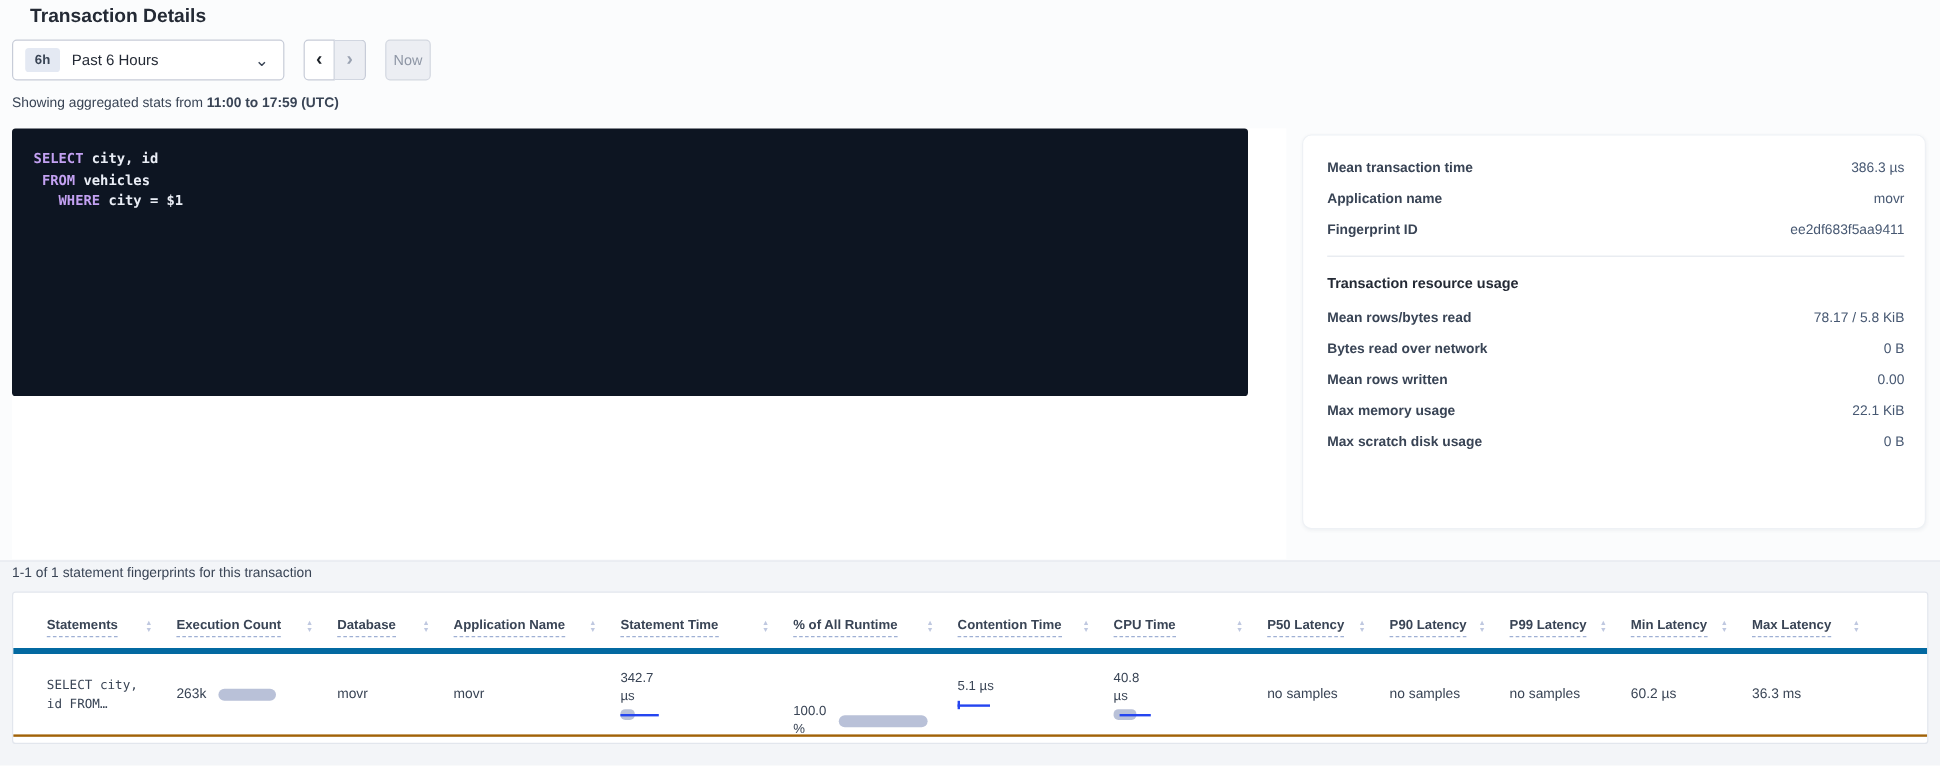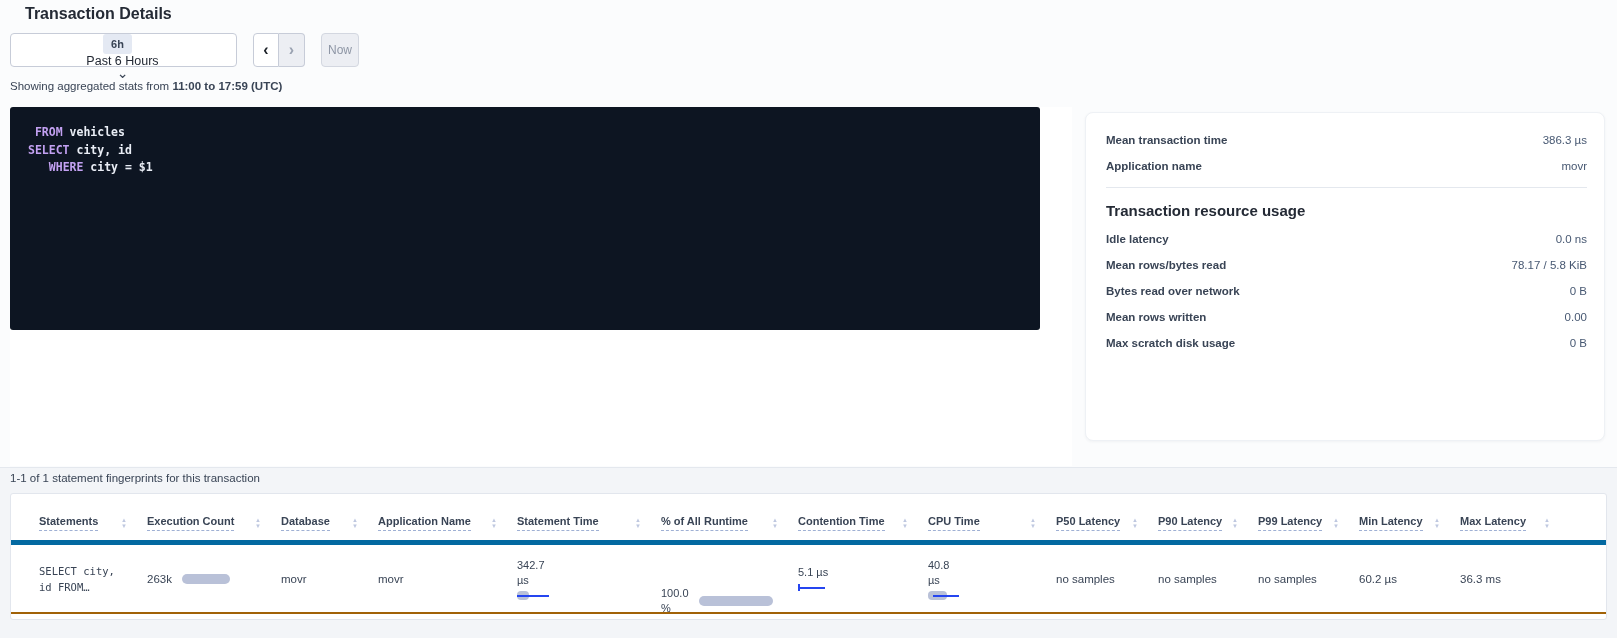--- a/index.html
+++ b/index.html
@@ -8,21 +8,21 @@
     font-family: "Liberation Sans", sans-serif;
     background: #fbfcfd;
     color: #394455;
     position: relative;
     overflow: hidden;
   }
   .page-title { position:absolute; left:10px; top:5px; font-size:16px; font-weight:bold; color:#242a35;margin-left:15px; }
 
   .picker-row { position:absolute; left:10px; top:33px; display:flex; gap:16px; align-items:center; }
   .range-select { width:227px; height:34px; background:#fff; border:1px solid #c7ccd8; border-radius:4px;
-    display:flex; align-items:center; padding:0 12px 0 10px; cursor:pointer;flex-direction:column; }
+    display:flex; align-items:center; padding:0 12px 0 10px; cursor:pointer; }
   .range-badge { background:#e4e9f3; color:#394455; font-size:11px; font-weight:bold; padding:4px 8px; border-radius:3px; margin-right:10px; }
   .range-label { font-size:12.5px; color:#242a35; flex:1; }
   .range-chevron { color:#394455; font-size:14px; line-height:10px; }
 
   .arrow-group { display:flex; }
   .arrow-btn { width:26px; height:34px; border:1px solid #c7ccd8; background:#fff; display:flex;
     align-items:center; justify-content:center; font-size:16px; font-weight:bold; color:#1b2027; cursor:pointer; }
   .arrow-btn.prev { border-radius:4px 0 0 4px; }
   .arrow-btn.next { border-radius:0 4px 4px 0; border-left:none; background:#eceef3; color:#9aa2b1; }
   .now-btn { width:38px; height:34px; border:1px solid #d3d7e0; background:#eceef3; border-radius:4px;
@@ -37,21 +37,21 @@
     color:#e9edf5; white-space:pre; font-weight:bold; }
   .sql-kw { color:#c3a1f2; }
 
   .summary-card { position:absolute; left:1085px; top:112px; width:520px; height:329px; background:#fff;
     border:1px solid #eef1f5; border-radius:8px; box-shadow:0 1px 3px rgba(40,50,70,0.05);
     padding:14px 17px 0 20px; }
   .summary-row { height:26px; display:flex; align-items:center; justify-content:space-between; }
   .summary-label { font-size:11.5px; font-weight:bold; color:#394455; }
   .summary-value { font-size:11.5px; color:#475872; }
   .summary-divider { border-top:1px solid #e4e8ee; margin:8px 0 6px; }
-  .summary-section-title { font-size:15px; font-weight:bold; color:#242a35; height:32px; display:flex; align-items:center; }
+  .summary-section-title { font-size:12px; font-weight:bold; color:#242a35; height:32px; display:flex; align-items:center; }
 
   .bottom-section { position:absolute; left:0; top:467px; width:1617px; height:171px; background:#f3f5f8;
     border-top:1px solid #e4e8ee; }
   .table-caption { position:absolute; left:10px; top:4px; font-size:11.5px; color:#394455; }
   .table-card { position:absolute; left:10px; top:25px; width:1597px; height:127px; background:#fff;
     border:1px solid #e2e6ed; border-radius:3px; overflow:hidden; }
 
   .t-header { display:flex; height:51px; align-items:flex-end; padding-left:28px; border-bottom:5px solid #0369a1; }
   .t-h-cell { display:flex; align-items:center; padding-bottom:9px; cursor:pointer; }
   .t-h-label { font-size:11px; font-weight:bold; color:#394455; border-bottom:1px dashed #9fb0d4; padding-bottom:3px; white-space:nowrap; }
@@ -97,52 +97,56 @@
   </div>
   <button class="now-btn">Now</button>
 </div>
 
 <div class="stats-caption">
   <span>Showing aggregated stats from </span><b>11:00 to 17:59 (UTC)</b>
 </div>
 
 <div class="sql-panel">
   <div class="sql-box">
+    <div class="sql-line"><span></span><span class="sql-kw">SELECT</span><span> city, id</span></div>
     <div class="sql-line"><span> </span><span class="sql-kw">FROM</span><span> vehicles</span></div>
-    <div class="sql-line"><span></span><span class="sql-kw">SELECT</span><span> city, id</span></div>
     <div class="sql-line"><span>   </span><span class="sql-kw">WHERE</span><span> city = $1</span></div>
   </div>
 </div>
 
 <div class="summary-card">
   <div class="summary-row">
     <span class="summary-label">Mean transaction time</span>
     <span class="summary-value">386.3 µs</span>
   </div>
   <div class="summary-row">
     <span class="summary-label">Application name</span>
     <span class="summary-value">movr</span>
   </div>
+  <div class="summary-row">
+    <span class="summary-label">Fingerprint ID</span>
+    <span class="summary-value">ee2df683f5aa9411</span>
+  </div>
   <div class="summary-divider"></div>
   <div class="summary-section-title">Transaction resource usage</div>
   <div class="summary-row">
-    <span class="summary-label">Idle latency</span>
-    <span class="summary-value">0.0 ns</span>
-  </div>
-  <div class="summary-row">
     <span class="summary-label">Mean rows/bytes read</span>
     <span class="summary-value">78.17 / 5.8 KiB</span>
   </div>
   <div class="summary-row">
     <span class="summary-label">Bytes read over network</span>
     <span class="summary-value">0 B</span>
   </div>
   <div class="summary-row">
     <span class="summary-label">Mean rows written</span>
     <span class="summary-value">0.00</span>
+  </div>
+  <div class="summary-row">
+    <span class="summary-label">Max memory usage</span>
+    <span class="summary-value">22.1 KiB</span>
   </div>
   <div class="summary-row">
     <span class="summary-label">Max scratch disk usage</span>
     <span class="summary-value">0 B</span>
   </div>
 </div>
 
 <div class="bottom-section">
   <div class="table-caption">1-1 of 1 statement fingerprints for this transaction</div>
 

